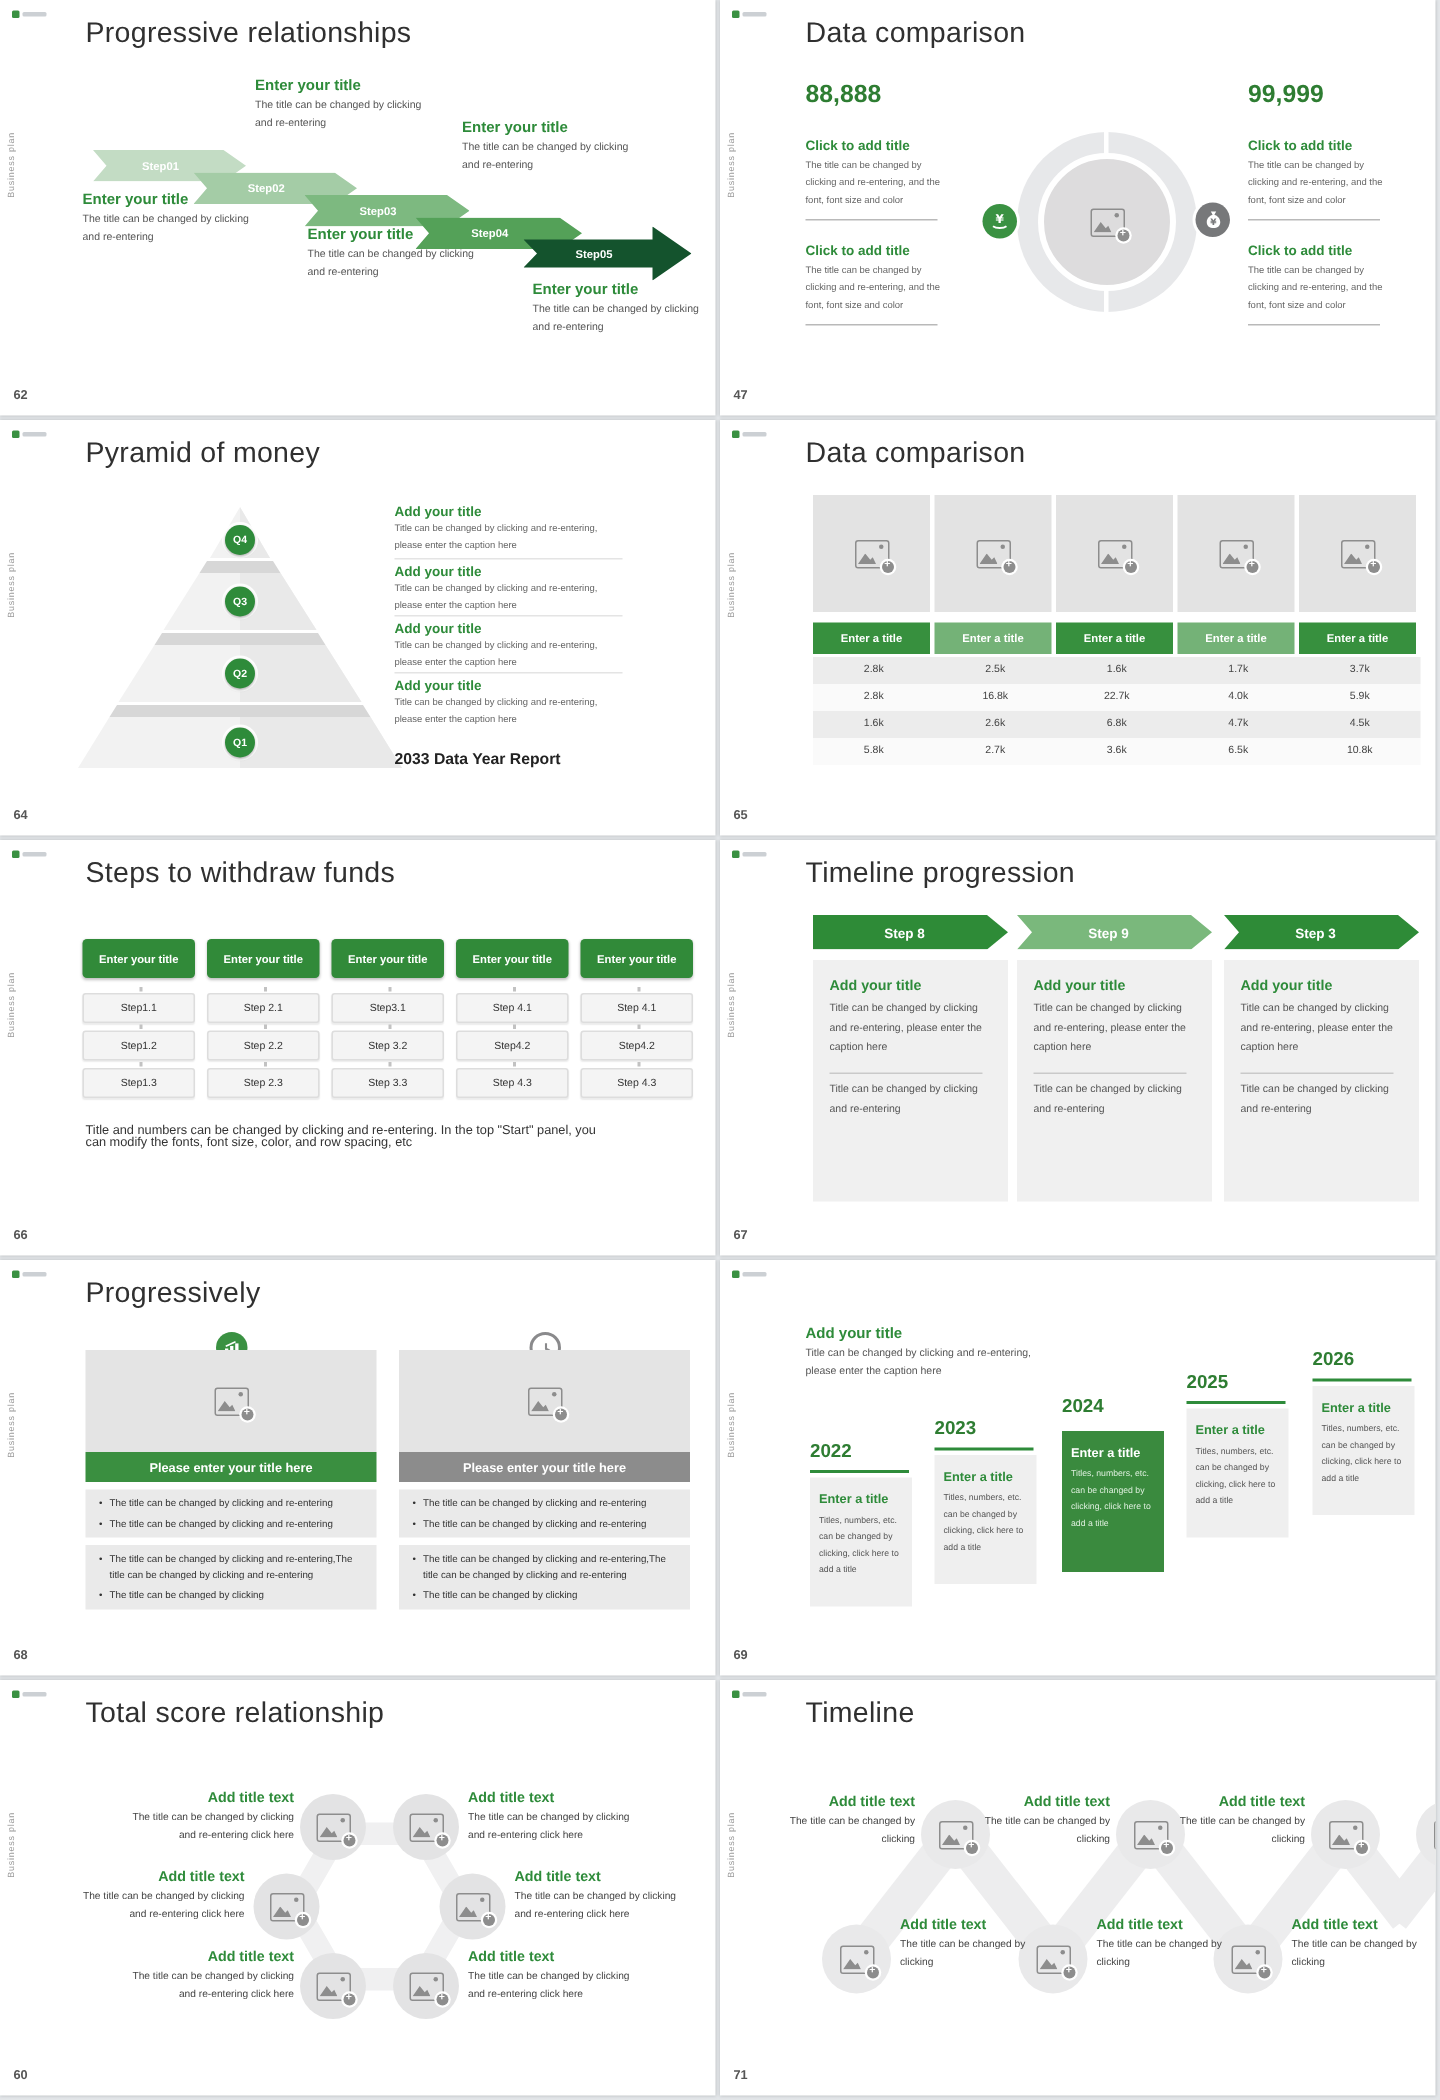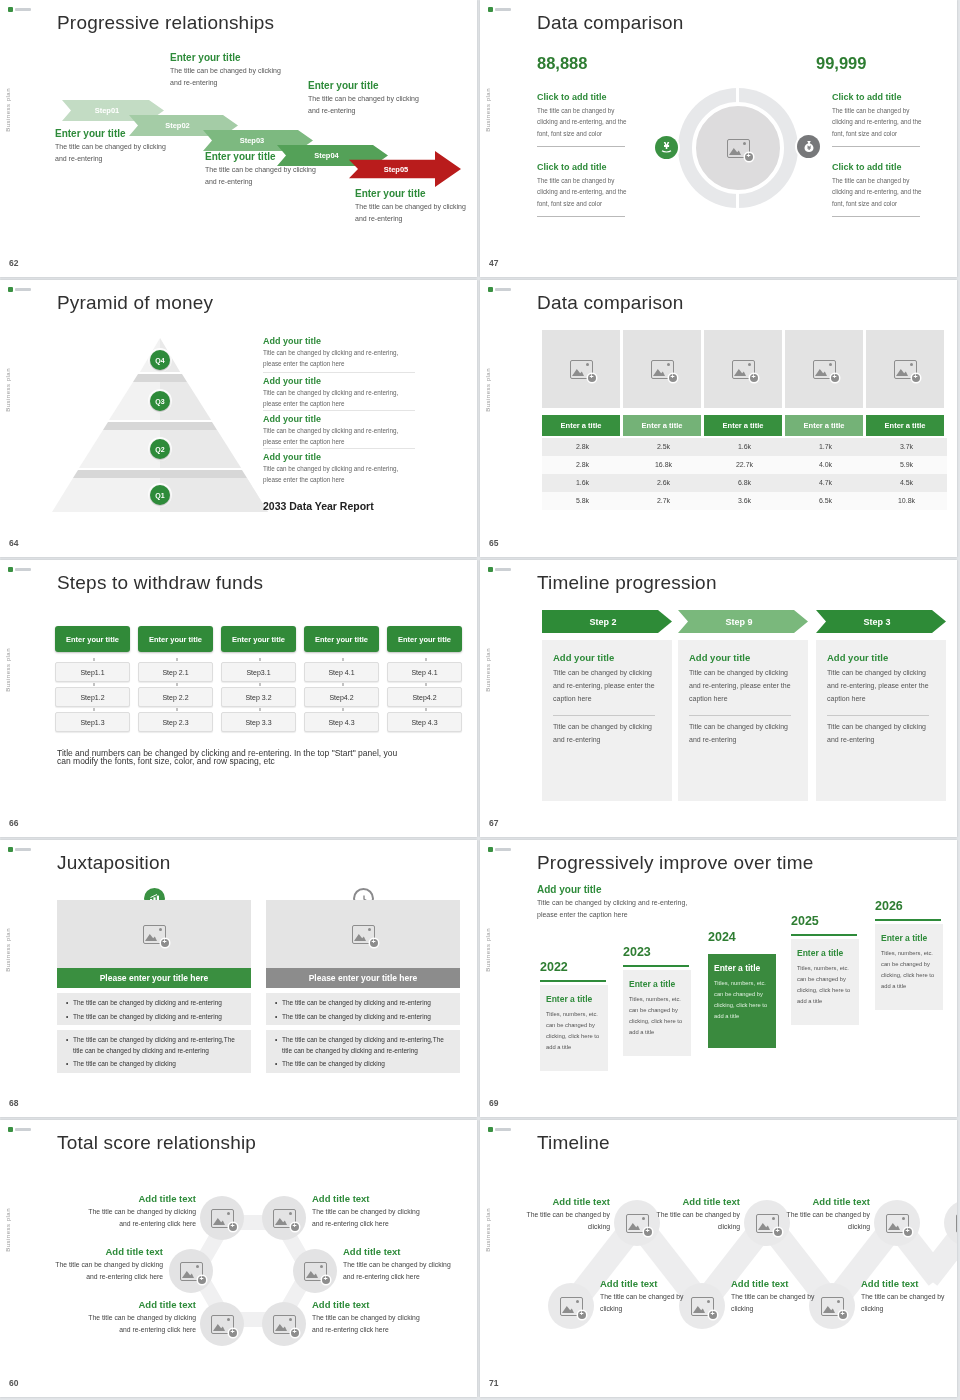--- a/index.html
+++ b/index.html
@@ -125,21 +125,21 @@
       </div>
     <div class="arr" style="left:129px;top:115px;width:109px;background:#a4cca6">
         <span>Step02</span>
       </div>
     <div class="arr" style="left:203px;top:130px;width:110px;background:#7db980">
         <span>Step03</span>
       </div>
     <div class="arr" style="left:277px;top:145px;width:111px;background:#54a158">
         <span>Step04</span>
       </div>
-    <div class="arr big" style="left:349px;top:151px;width:112px;background:#b91c1c">
+    <div class="arr big" style="left:349px;top:151px;width:112px;background:#14532d">
         <span>Step05</span>
       </div>
     <div class="tb" style="left:170px;top:52px;width:120px">
       <h4>Enter your title</h4>
       <p>The title can be changed by clicking and re-entering</p>
     </div>
     <div class="tb" style="left:308px;top:80px;width:120px">
       <h4>Enter your title</h4>
       <p>The title can be changed by clicking and re-entering</p>
     </div>
@@ -159,21 +159,21 @@
   </section>
 
   <section class="slide">
     <div class="logo">
         <i></i>
         <b></b>
       </div>
     <div class="side">Business plan</div>
     <h2 class="stitle">Data comparison</h2>
     <p class="bignum" style="left:57px;top:54px">88,888</p>
-    <p class="bignum" style="left:336px;top:54px">99,999</p>
+    <p class="bignum" style="left:352px;top:54px">99,999</p>
     <div class="cblk" style="left:57px;top:92px;width:96px">
       <h4>Click to add title</h4>
       <p>The title can be changed by clicking and re-entering, and the font, font size and color</p>
       <div class="ul"></div>
     </div>
     <div class="cblk" style="left:57px;top:162px;width:96px">
       <h4>Click to add title</h4>
       <p>The title can be changed by clicking and re-entering, and the font, font size and color</p>
       <div class="ul"></div>
     </div>
@@ -357,21 +357,21 @@
     <div class="pnum">66</div>
   </section>
 
   <section class="slide">
     <div class="logo">
         <i></i>
         <b></b>
       </div>
     <div class="side">Business plan</div>
     <h2 class="stitle">Timeline progression</h2>
-    <div class="band first" style="left:62px;width:130px;background:#2e8b37">Step 2</div>
+    <div class="band first" style="left:62px;width:130px;background:#2e8b37">Step 8</div>
     <div class="band" style="left:198px;width:130px;background:#7ab87c">Step 9</div>
     <div class="band" style="left:336px;width:130px;background:#2e8b37">Step 3</div>
     <div class="panel" style="left:62px">
       <h4>Add your title</h4>
       <p>Title can be changed by clicking and re-entering, please enter the caption here</p>
       <div class="dv"></div>
       <p>Title can be changed by clicking and re-entering</p>
     </div>
     <div class="panel" style="left:198px">
       <h4>Add your title</h4>
@@ -387,21 +387,21 @@
     </div>
     <div class="pnum">67</div>
   </section>
 
   <section class="slide">
     <div class="logo">
         <i></i>
         <b></b>
       </div>
     <div class="side">Business plan</div>
-    <h2 class="stitle">Juxtaposition</h2>
+    <h2 class="stitle">Progressively</h2>
     <div class="icball" style="left:144px;background:#3a9142">
       <svg width="12" height="12" viewBox="0 0 12 12">
           <path d="M1.5 4.5 8 1.5" stroke="#fff" stroke-width="1"></path>
           <rect x="1" y="6" width="2.2" height="5" fill="#fff"></rect>
           <rect x="4.4" y="4.3" width="2.2" height="6.7" fill="#fff"></rect>
           <rect x="7.8" y="2.6" width="2.2" height="8.4" fill="#fff"></rect>
         </svg>
     </div>
     <div class="icball" style="left:353px;background:#fff;border:2px solid #8a8a8c;box-sizing:border-box">
       <svg width="12" height="12" viewBox="0 0 12 12">
@@ -438,21 +438,20 @@
     </div>
     <div class="pnum">68</div>
   </section>
 
   <section class="slide">
     <div class="logo">
         <i></i>
         <b></b>
       </div>
     <div class="side">Business plan</div>
-    <h2 class="stitle">Progressively improve over time</h2>
     <div class="tb" style="left:57px;top:44px;width:172px">
       <h4>Add your title</h4>
       <p>Title can be changed by clicking and re-entering, please enter the caption here</p>
     </div>
     <p class="yr" style="left:60px;top:120px">2022</p>
     <div class="yline" style="left:60px;top:140px"></div>
     <div class="ycard" style="left:60px;top:145px;height:86px">
       <h5>Enter a title</h5>
       <p>Titles, numbers, etc. can be changed by clicking, click here to add a title</p>
     </div>

